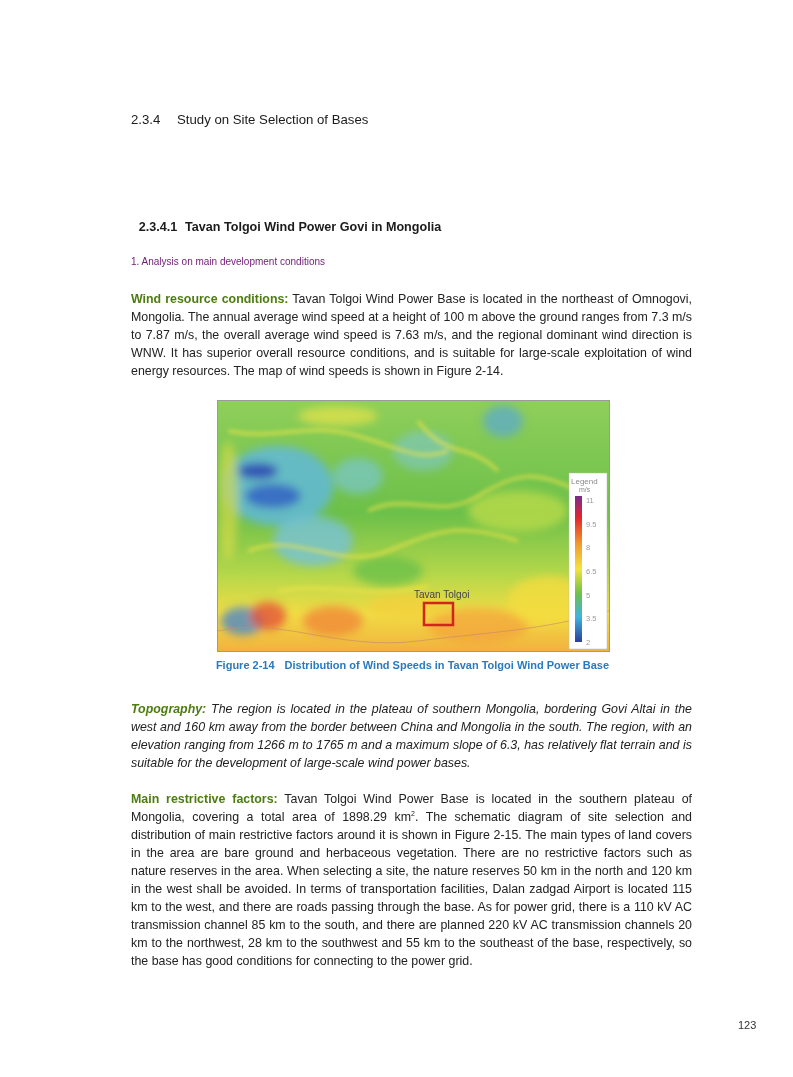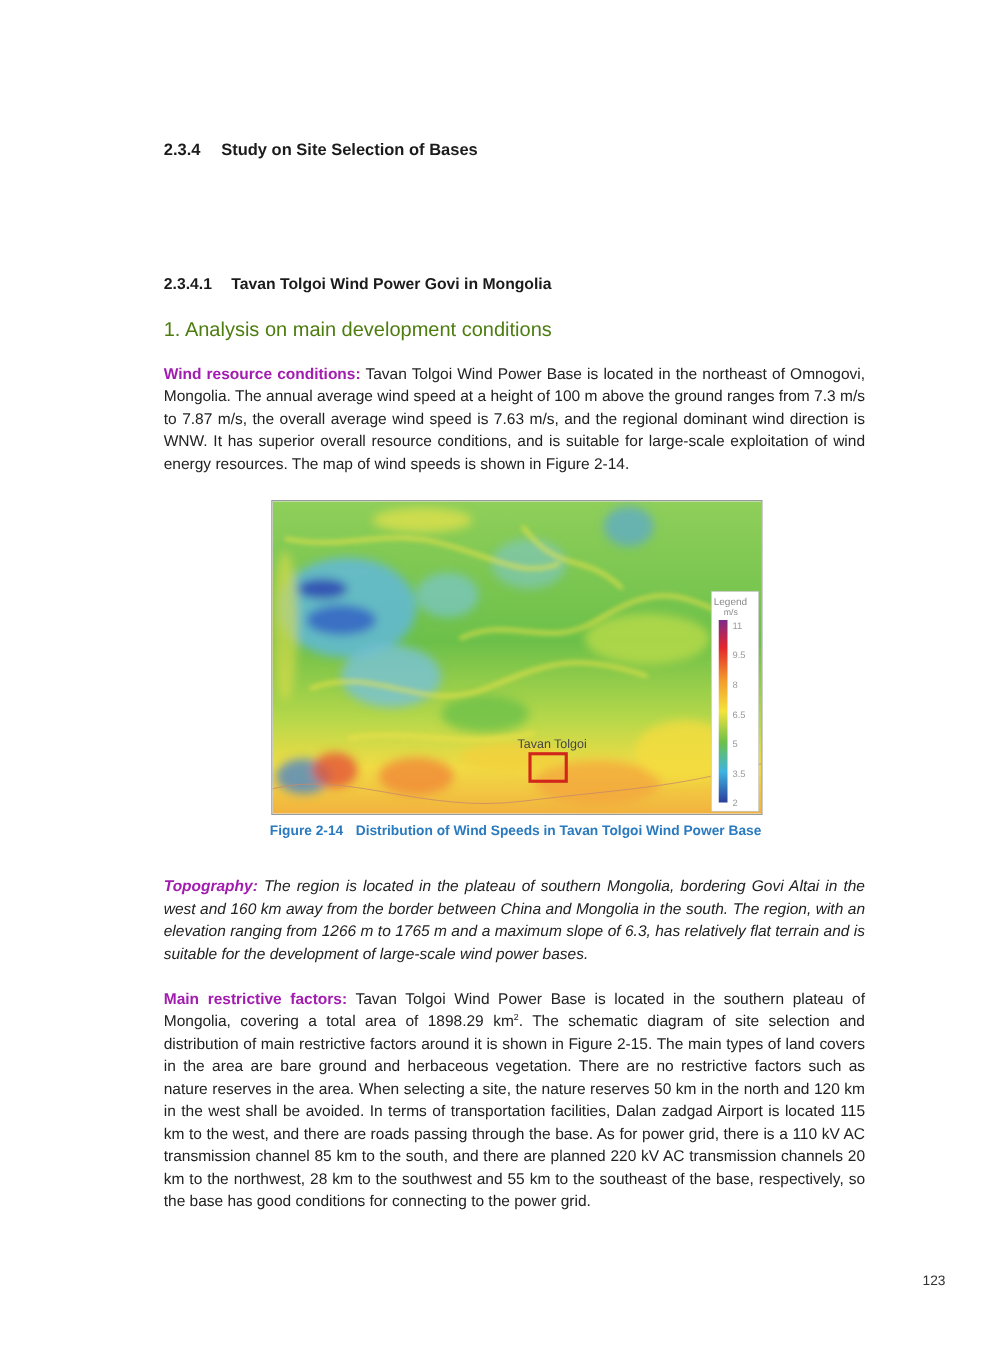--- a/index.html
+++ b/index.html
@@ -1,26 +1,26 @@
 <!DOCTYPE html>
 <html><head>
 <meta charset="utf-8">
 <style>
   html, body { margin: 0; padding: 0; background: #ffffff; }
   body { width: 793px; height: 1077px; position: relative; overflow: hidden;
          font-family: "Liberation Sans", sans-serif; color: #1e1e1e; }
   .page { position: absolute; left: 0; top: 0; width: 793px; height: 1077px; }
-  .h3 { position: absolute; left: 131px; top: 112px; font-size: 13.2px; font-weight: bold; color: #1b1b1b; }
+  .h3 { position: absolute; left: 131px; top: 112px; font-size: 13.2px; font-weight: normal; color: #1b1b1b; }
   .h3 .num { display: inline-block; width: 46px; }
   .h4 { position: absolute; left: 131px; top: 220px; font-size: 12.6px; font-weight: bold; color: #1b1b1b; }
-  .h4 .num { display: inline-block; width: 54px; }
+  .h4 .num { display: inline-block; width: 54px; text-align: center; }
   .para { position: absolute; left: 131px; width: 561px; font-size: 12.4px; line-height: 18px;
           text-align: justify; color: #222; }
-  .para b { font-weight: bold; color: #a21caf; }
-  .sub { position: absolute; left: 131px; top: 256px; font-size: 16px; color: #4d7c0f; }
+  .para b { font-weight: bold; color: #4d7c0f; }
+  .sub { position: absolute; left: 131px; top: 256px; font-size: 10px; color: #701a75; }
   .figure { position: absolute; left: 217px; top: 400px; width: 391px; height: 250px;
             border: 1px solid #9a9a9a; overflow: hidden; }
   .caption { position: absolute; left: 0; width: 793px; top: 659px; text-align: center;
              font-size: 11px; font-weight: bold; color: #2a7abf; }
   .caption .num { margin-right: 10px; padding-left: 32px; }
   .pagenum { position: absolute; left: 738px; top: 1019px; font-size: 11px; color: #333; }
   sup { font-size: 7px; vertical-align: super; line-height: 0; }
 </style>
 </head>
 <body>

